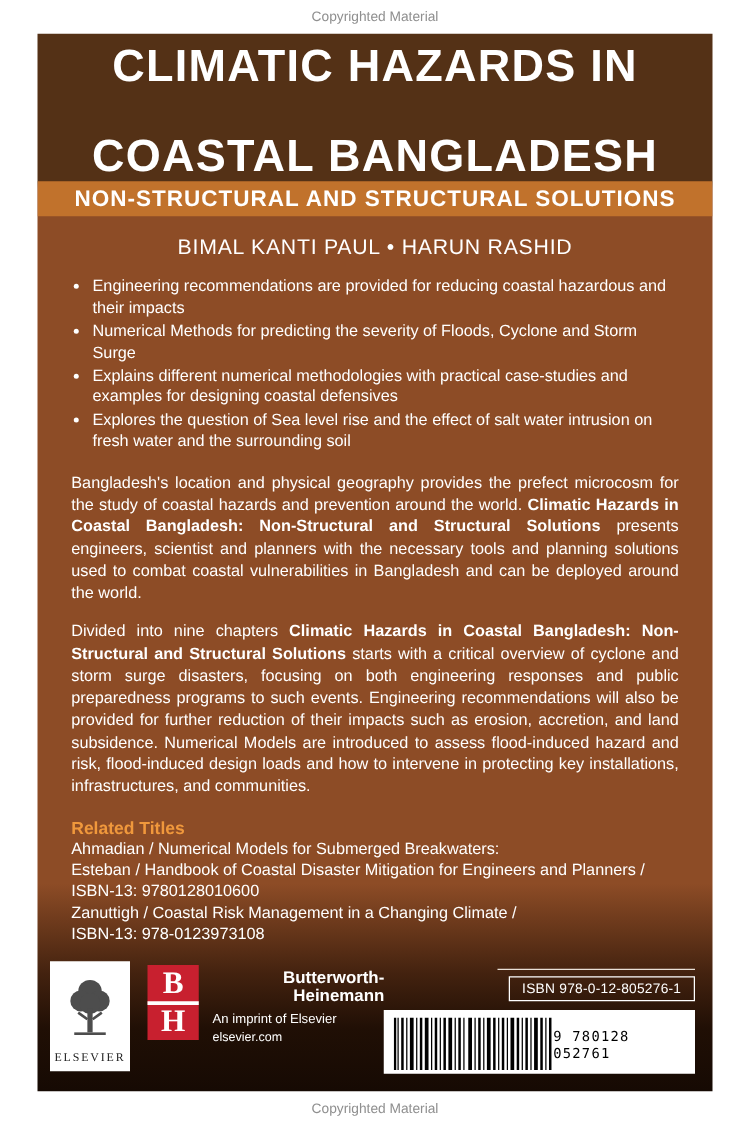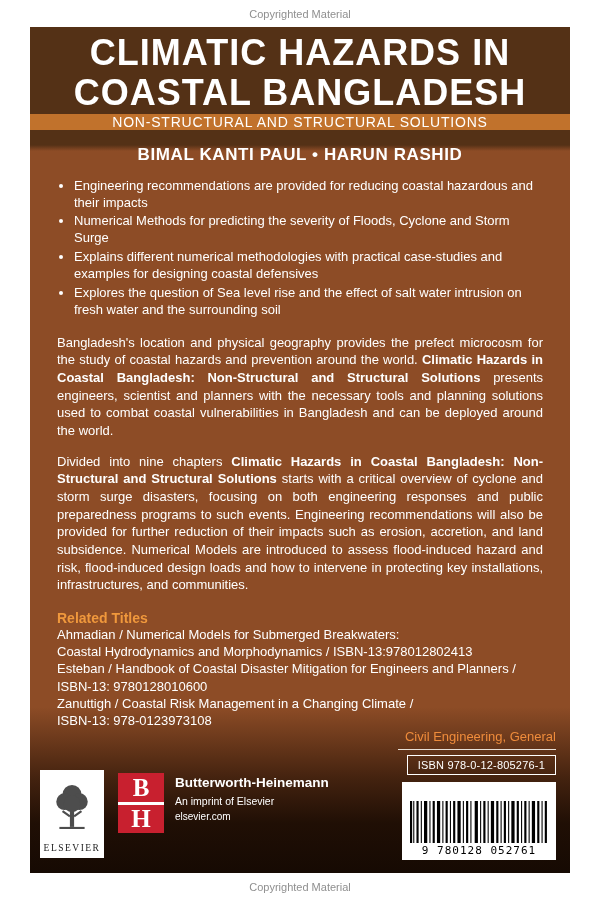--- a/index.html
+++ b/index.html
@@ -26,25 +26,25 @@
     height: 118px; display: flex; flex-direction: column;
     align-items: center; justify-content: space-between; padding-top: 6px;
   }
   .title-line {
     color: #ffffff; font-size: 36px; font-weight: 700;
     letter-spacing: 1px; line-height: 1.12; text-align: center;
   }
   .subtitle-banner {
     height: 28px; background: #c1722c; color: #ffffff;
     display: flex; align-items: center; justify-content: center;
-    font-size: 14px; letter-spacing: 0.8px;
+    font-size: 18px; letter-spacing: 0.8px; font-weight: bold;
   }
   .authors {
     margin-top: 15px; text-align: center; color: #ffffff;
-    font-size: 17px; font-weight: 700; letter-spacing: 0.6px;
+    font-size: 17px; font-weight: 400; letter-spacing: 0.6px;
   }
   ul.bullets {
     margin: 13px 28px 0 44px; color: #ffffff;
     font-size: 13px; line-height: 1.3;
   }
   ul.bullets li { margin-bottom: 2px; }
   p.body-para {
     margin: 13px 27px 0; color: #ffffff;
     font-size: 13px; line-height: 1.36; text-align: justify;
   }
@@ -83,22 +83,22 @@
   .imprint-sub { font-size: 10.5px; margin-top: 5px; }
   .imprint-web { font-size: 10px; margin-top: 4px; }
   .footer-right { display: flex; flex-direction: column; align-items: flex-end; gap: 5px; }
   .category { color: #ef8c3b; font-size: 13px; }
   .rule { width: 158px; height: 1px; background: #e8e0d6; }
   .isbn-box {
     border: 1px solid #ffffff; padding: 3px 10px;
     color: #ffffff; font-size: 11px; letter-spacing: 0.2px;
   }
   .barcode-box {
-    background: #ffffff; padding: 19px 8px 3px; margin-top: 2px;
-    display: flex; flex-direction: column; align-items: center;
+    background: #ffffff; padding: 6px 8px 3px; margin-top: 2px;
+    display: flex; flex-direction: row; align-items: center;
   }
   .barcode-number {
     font-family: "DejaVu Sans Mono", monospace; font-size: 11px;
     color: #000000; letter-spacing: 1px; margin-top: 1px;
   }
 </style>
 </head>
 <body>
 
 <div class="watermark">Copyrighted Material</div>
@@ -122,21 +122,20 @@
   </ul>
 
   <p class="body-para"><span>Bangladesh's location and physical geography provides the prefect microcosm for the study of coastal hazards and prevention around the world. </span><strong>Climatic Hazards in Coastal Bangladesh: Non-Structural and Structural Solutions</strong><span> presents engineers, scientist and planners with the necessary tools and planning solutions used to combat coastal vulnerabilities in Bangladesh and can be deployed around the world.</span></p>
 
   <p class="body-para"><span>Divided into nine chapters </span><strong>Climatic Hazards in Coastal Bangladesh: Non-Structural and Structural Solutions</strong><span> starts with a critical overview of cyclone and storm surge disasters, focusing on both engineering responses and public preparedness programs to such events. Engineering recommendations will also be provided for further reduction of their impacts such as erosion, accretion, and land subsidence. Numerical Models are introduced to assess flood-induced hazard and risk, flood-induced design loads and how to intervene in protecting key installations, infrastructures, and communities.</span></p>
 
   <div class="related">
     <div class="related-heading">Related Titles</div>
     <div class="related-item">
       <div>Ahmadian / Numerical Models for Submerged Breakwaters:</div>
-      <div>Coastal Hydrodynamics and Morphodynamics / ISBN-13:978012802413</div>
     </div>
     <div class="related-item">
       <div>Esteban / Handbook of Coastal Disaster Mitigation for Engineers and Planners /</div>
       <div>ISBN-13: 9780128010600</div>
     </div>
     <div class="related-item">
       <div>Zanuttigh / Coastal Risk Management in a Changing Climate /</div>
       <div>ISBN-13: 978-0123973108</div>
     </div>
   </div>
@@ -165,21 +164,20 @@
         </div>
         <div class="imprint-col">
           <div class="imprint-name">Butterworth-Heinemann</div>
           <div class="imprint-sub">An imprint of Elsevier</div>
           <div class="imprint-web">elsevier.com</div>
         </div>
       </div>
     </div>
 
     <div class="footer-right">
-      <div class="category">Civil Engineering, General</div>
       <div class="rule"></div>
       <div class="isbn-box">
         <span>ISBN 978-0-12-805276-1</span>
       </div>
       <div class="barcode-box">
         <svg width="138" height="42" viewBox="0 0 128 40" preserveAspectRatio="none">
           <g fill="#000000">
             <rect x="0" width="2" height="40"></rect>
               <rect x="3" width="1" height="40"></rect>
               <rect x="6" width="2" height="40"></rect>

